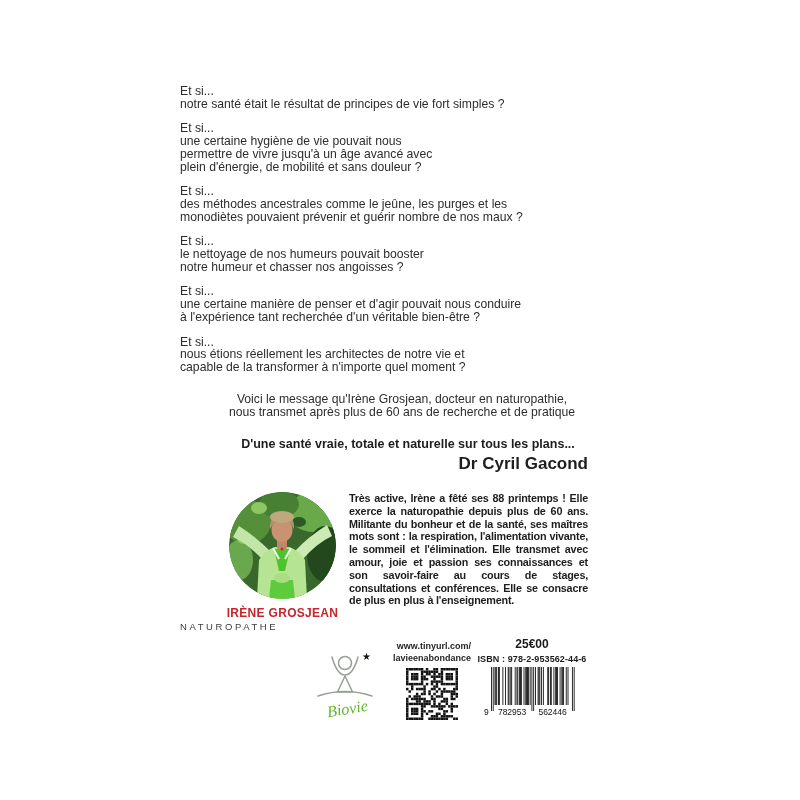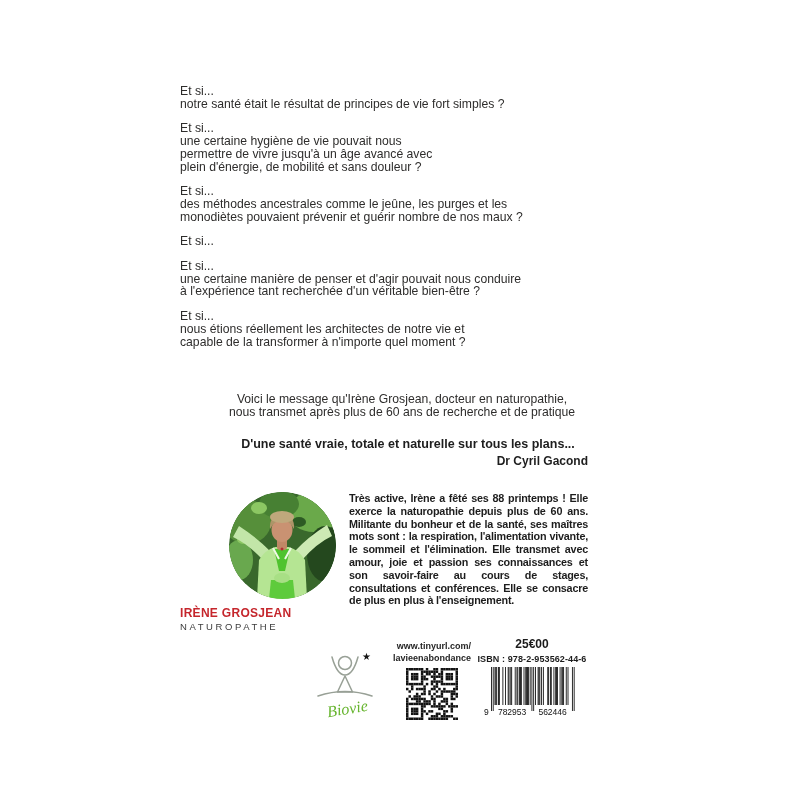--- a/index.html
+++ b/index.html
@@ -9,24 +9,24 @@
   .questions{position:absolute;left:180px;top:85px;width:440px;text-align:left;
              font-size:12.2px;line-height:12.7px;}
   .q{margin:0 0 12px 0;}
   .q-lead{display:block;}
   .q-body{display:block;white-space:pre-line;}
   .message{position:absolute;left:180px;top:391px;width:440px;margin:2px;text-align:center;
            font-size:12.2px;line-height:12.7px;white-space:pre-line;}
   .tagline{position:absolute;left:180px;top:429px;width:440px;margin:8px;text-align:center;
            font-size:12.5px;font-weight:bold;color:#1e1e1e;}
   .signature{position:absolute;left:180px;top:454px;width:408px;margin:0;text-align:right;
-             font-size:12px;font-weight:bold;color:#1e1e1e;}
+             font-size:17px;font-weight:bold;color:#1e1e1e;}
   
   .photo{position:absolute;left:229px;top:492px;width:107px;height:107px;border-radius:50%;overflow:hidden;}
-  .author-name{position:absolute;left:180px;top:606px;width:205px;text-align:left;
+  .author-name{position:absolute;left:180px;top:606px;width:205px;text-align:center;
                font-size:12px;font-weight:bold;letter-spacing:0.3px;color:var(--accent-red,#c5262c);}
   .author-title{position:absolute;left:180px;top:621px;width:205px;
                 font-size:9.5px;letter-spacing:2.6px;color:#3c3c3c;}
   .bio{position:absolute;left:349px;top:492px;width:239px;margin:0;text-align:justify;
        font-size:10.8px;line-height:12.8px;font-weight:bold;letter-spacing:-0.2px;color:#1d1d1d;}
   
   .logo{position:absolute;left:312px;top:650px;width:70px;text-align:center;}
   .logo svg{display:block;margin:0 auto;}
   .logo-text{display:inline-block;margin-top:-4px;font-family:"Liberation Serif","DejaVu Serif",serif;
              font-style:italic;font-size:16px;color:var(--logo-green,#67b52f);transform:rotate(-9deg);}
@@ -55,20 +55,22 @@
 permettre de vivre jusqu'à un âge avancé avec
 plein d'énergie, de mobilité et sans douleur ?</span>
     </p>
     <p class="q">
       <span class="q-lead">Et si...</span>
       <span class="q-body">des méthodes ancestrales comme le jeûne, les purges et les
 monodiètes pouvaient prévenir et guérir nombre de nos maux ?</span>
     </p>
     <p class="q">
       <span class="q-lead">Et si...</span>
+      <span class="q-body">le nettoyage de nos humeurs pouvait booster
+notre humeur et chasser nos angoisses ?</span>
     </p>
     <p class="q">
       <span class="q-lead">Et si...</span>
       <span class="q-body">une certaine manière de penser et d'agir pouvait nous conduire
 à l'expérience tant recherchée d'un véritable bien-être ?</span>
     </p>
     <p class="q">
       <span class="q-lead">Et si...</span>
       <span class="q-body">nous étions réellement les architectes de notre vie et
 capable de la transformer à n'importe quel moment ?</span>

